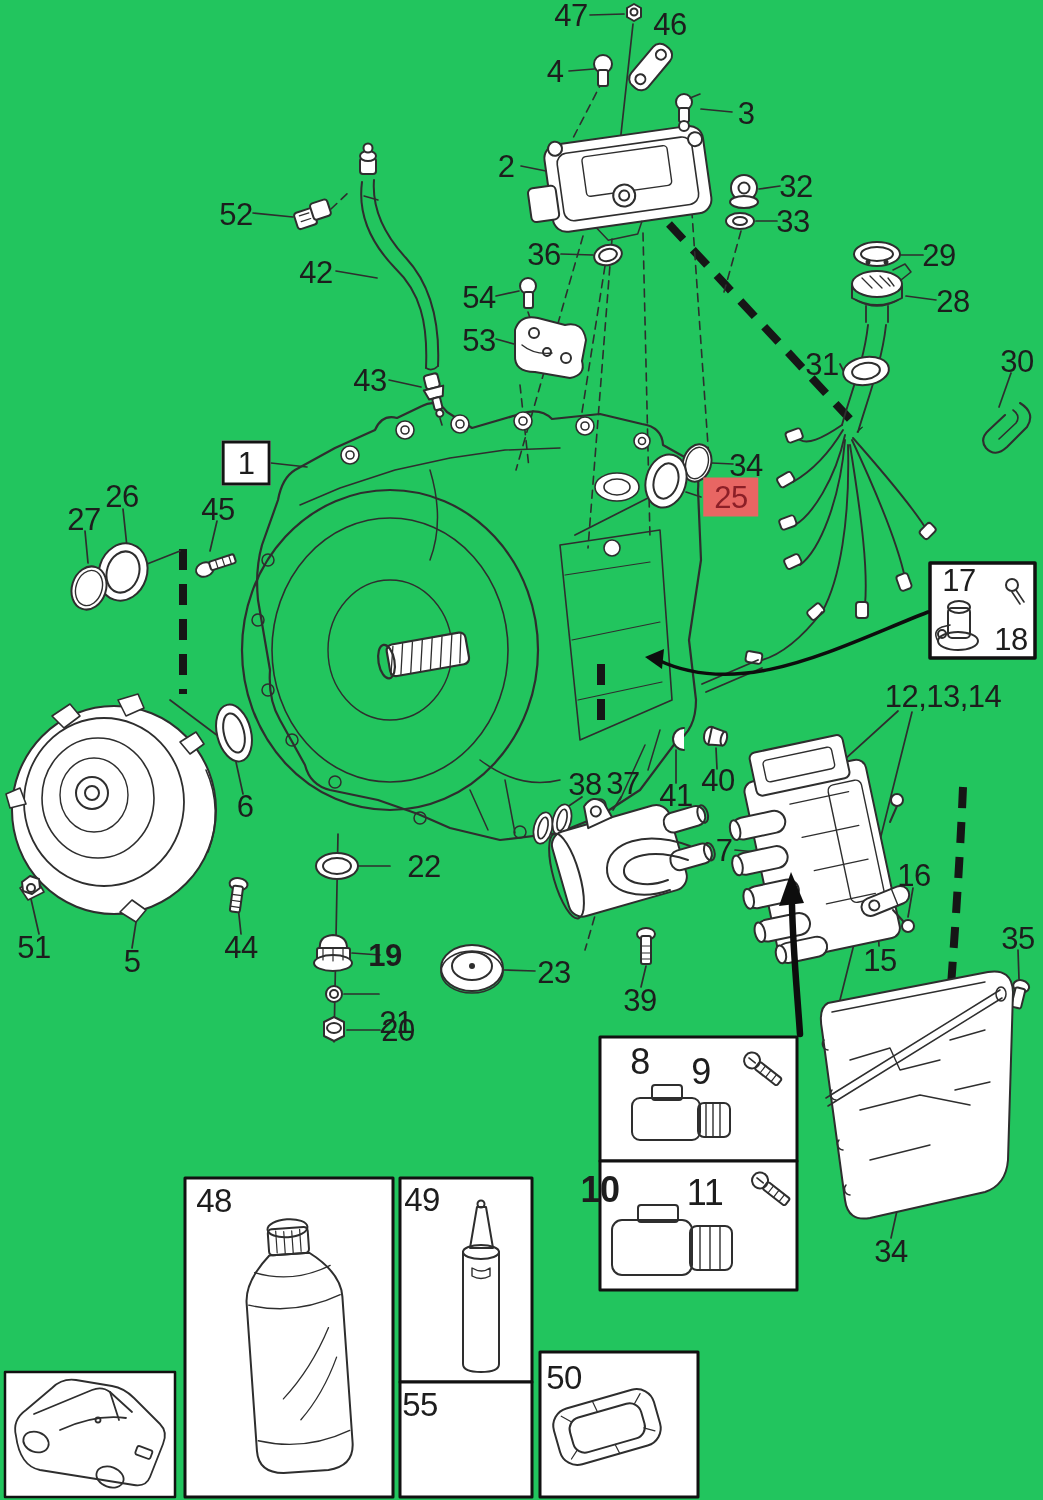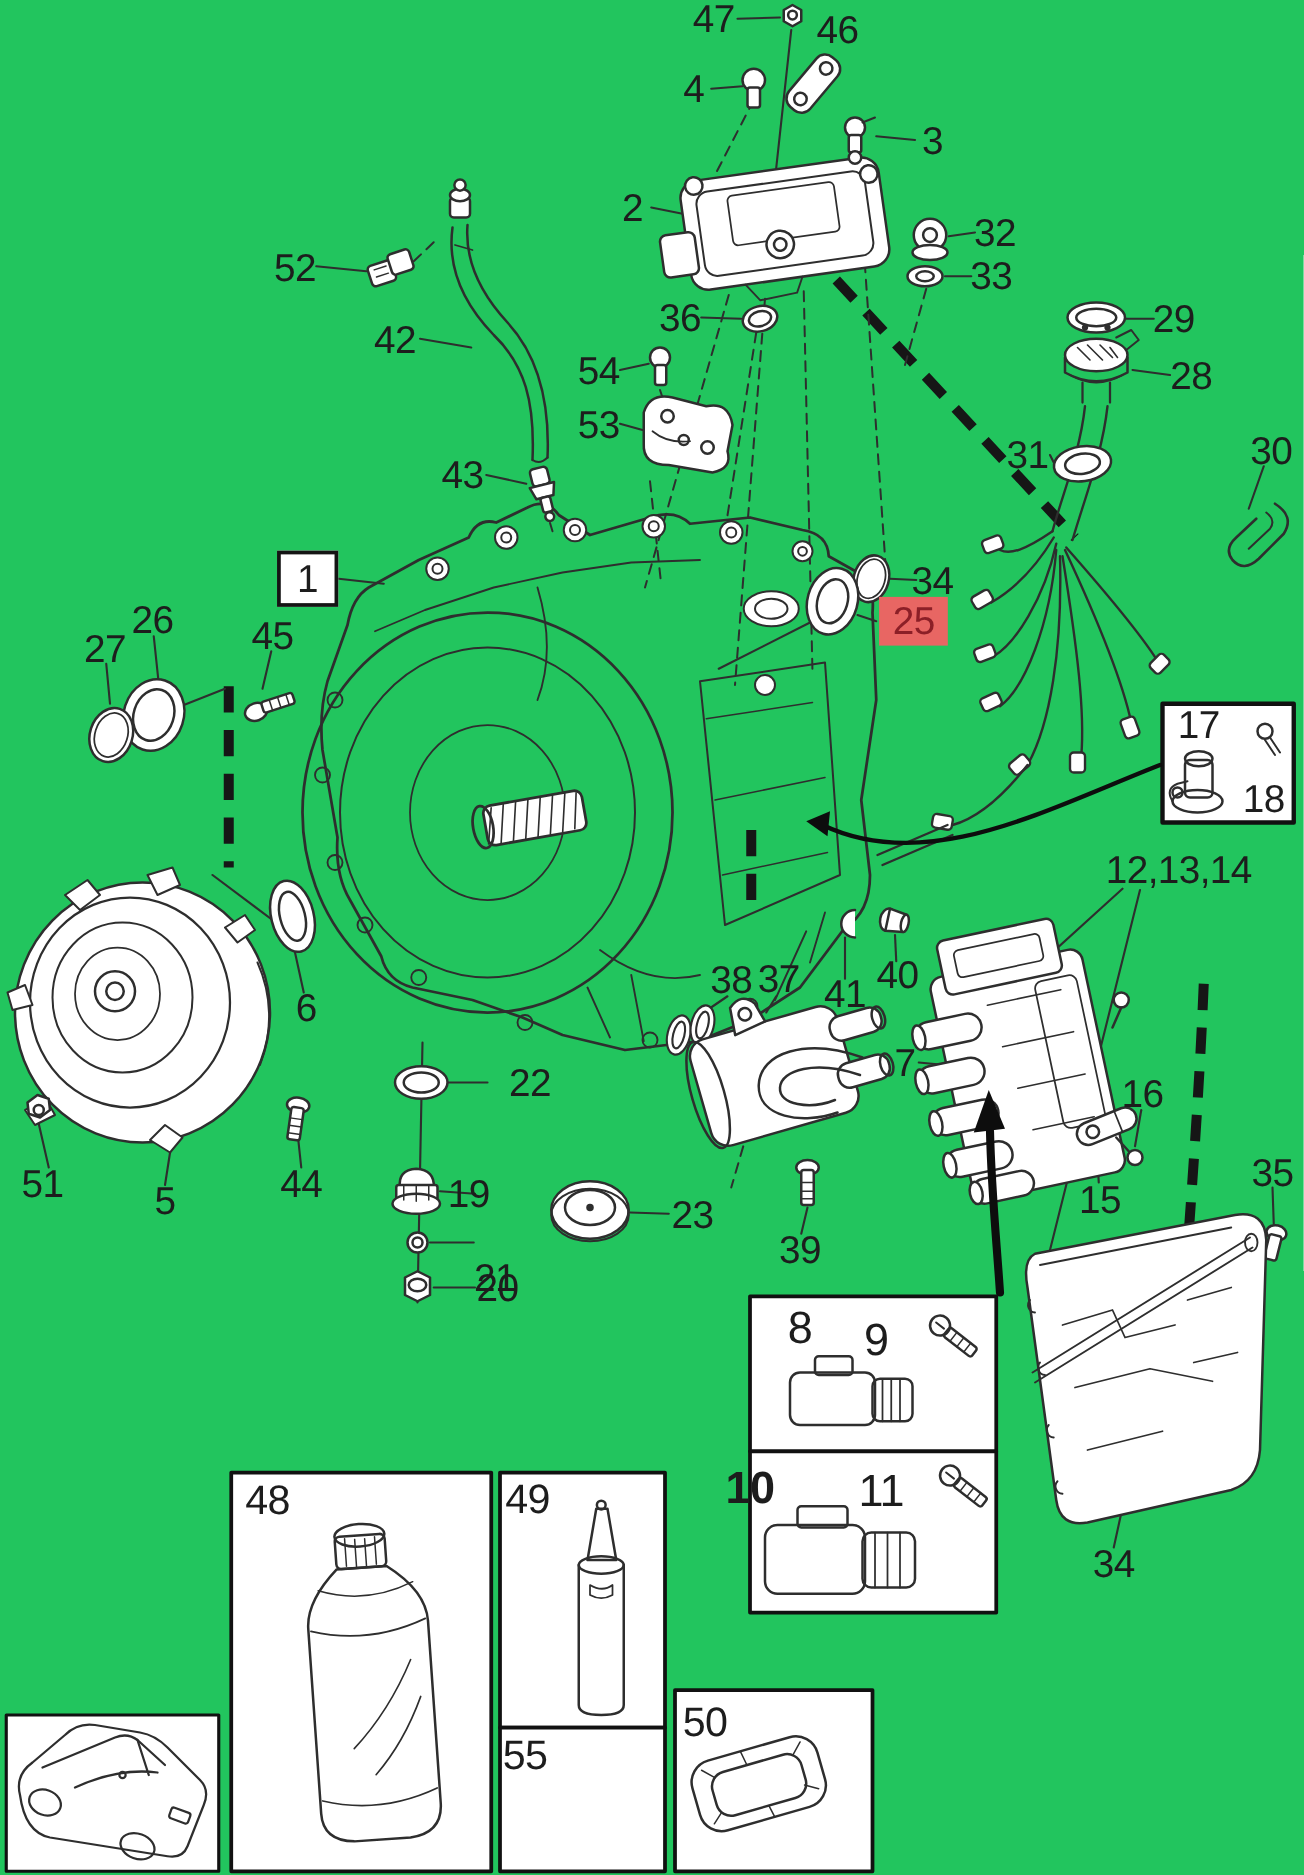--- a/index.html
+++ b/index.html
@@ -569,21 +569,21 @@
       <div class="plabel highlight" style="left: 731px; top: 497px;">25</div>
       <div class="plabel boxed" style="left: 246px; top: 463px;">1</div>
       <div class="plabel" style="left: 218px; top: 509px;">45</div>
       <div class="plabel" style="left: 122px; top: 496px;">26</div>
       <div class="plabel" style="left: 84px; top: 519px;">27</div>
       <div class="plabel" style="left: 245px; top: 806px;">6</div>
       <div class="plabel" style="left: 34px; top: 947px;">51</div>
       <div class="plabel" style="left: 132px; top: 961px;">5</div>
       <div class="plabel" style="left: 241px; top: 947px;">44</div>
       <div class="plabel" style="left: 400px; top: 866px; margin-left: 24px;">22</div>
-      <div class="plabel" style="left: 375px; top: 955px;">19</div>
+      <div class="plabel" style="left: 385px; top: 955px; font-weight: bold;">19</div>
       <div class="plabel" style="left: 396px; top: 994px; margin-top: 28px;">21</div>
       <div class="plabel" style="left: 398px; top: 1030px;">20</div>
       <div class="plabel" style="left: 554px; top: 972px; text-align: right;">23</div>
       <div class="plabel" style="left: 640px; top: 1000px;">39</div>
       <div class="plabel" style="left: 585px; top: 784px;">38</div>
       <div class="plabel" style="left: 623px; top: 783px;">37</div>
       <div class="plabel" style="left: 676px; top: 795px;">41</div>
       <div class="plabel" style="left: 718px; top: 780px;">40</div>
       <div class="plabel" style="left: 724px; top: 850px;">7</div>
       <div class="plabel" style="left: 943px; top: 696px;">12,13,14</div>

